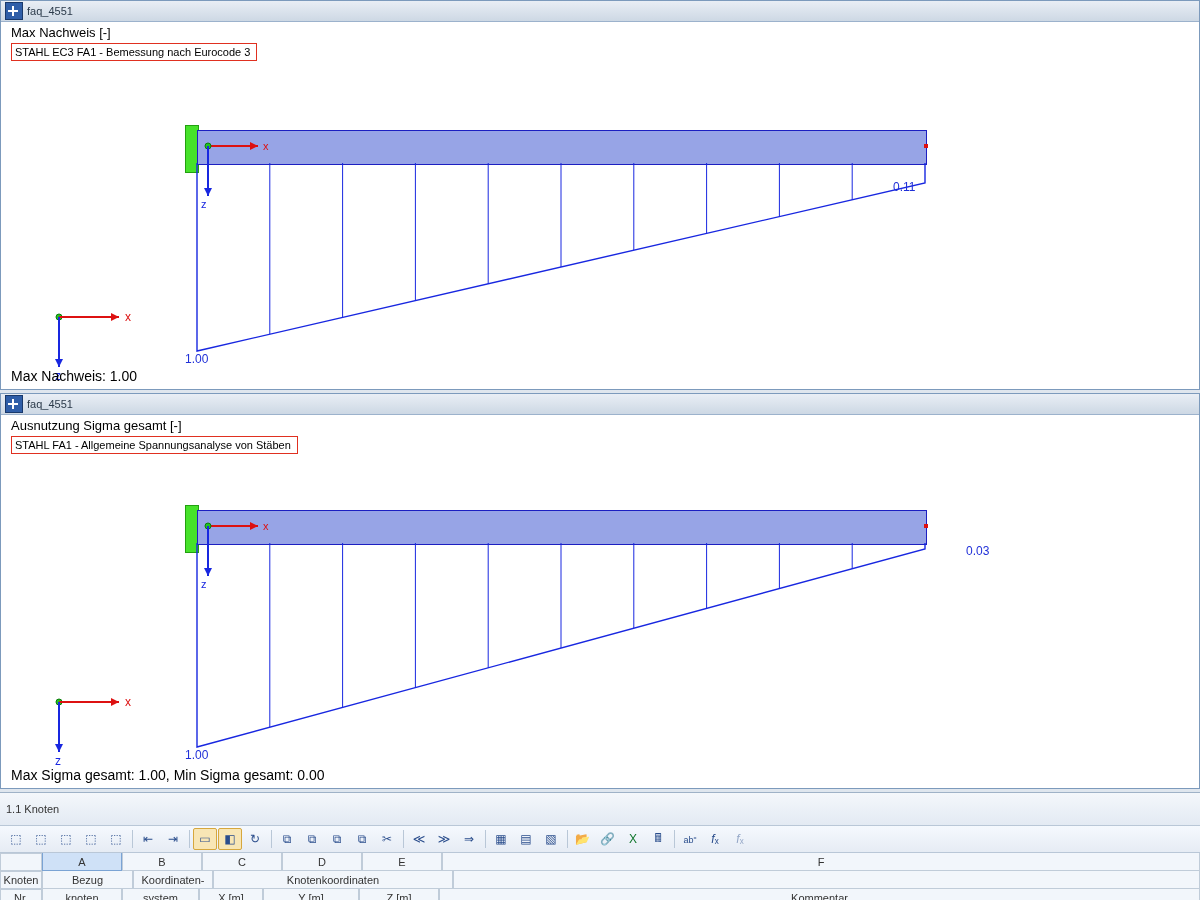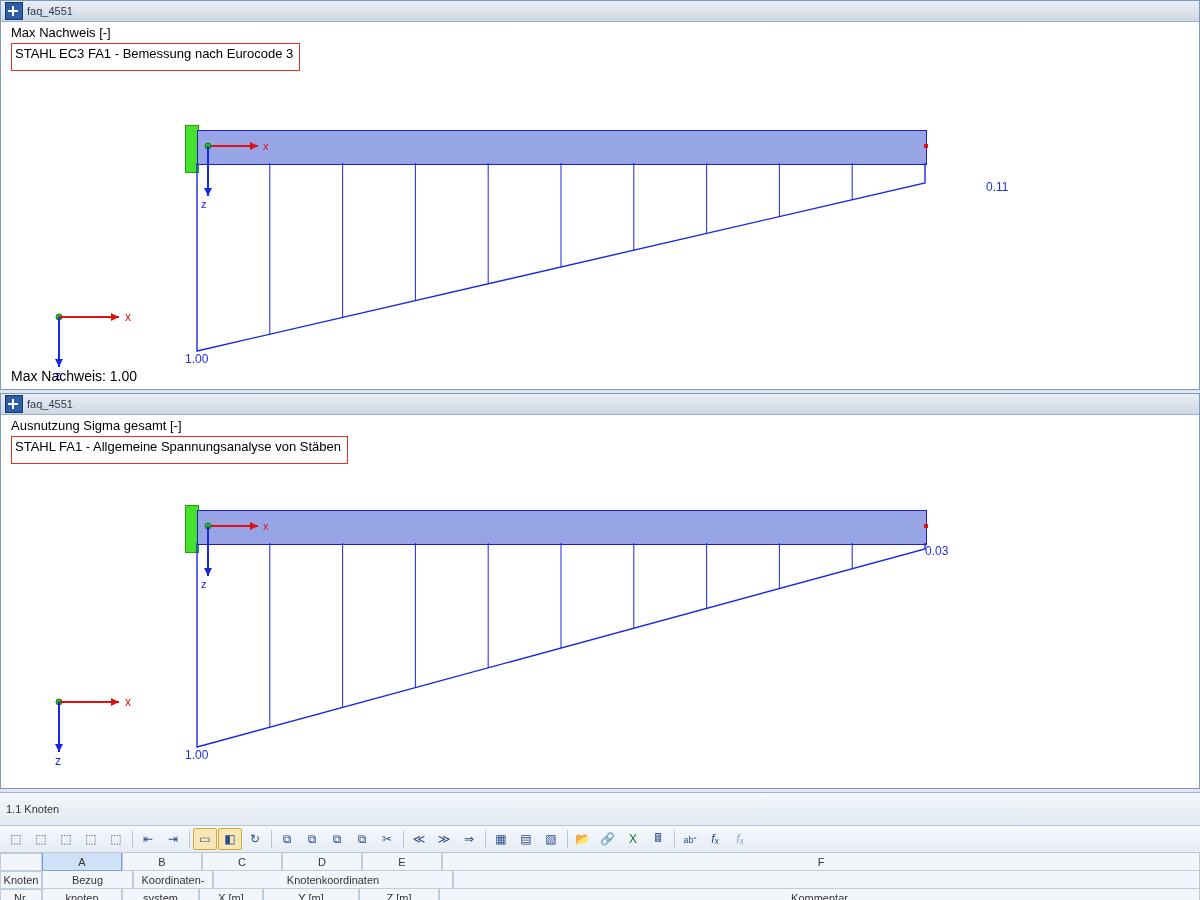--- a/index.html
+++ b/index.html
@@ -3,21 +3,21 @@
 <meta charset="utf-8">
 <style>
   html,body{margin:0;padding:0;font-family:Verdana,Tahoma,sans-serif;font-size:11px;background:#dfe6ee;color:#000;width:1200px;height:900px;overflow:hidden}
   .pane{border:1px solid #7c9abc;background:#fff;margin:0 0 3px 0}
   .titlebar{height:20px;background:linear-gradient(#e9eef5,#cdd8e4);border-bottom:1px solid #9cb2cc;display:flex;align-items:center;padding:0 4px;font-size:11px;color:#2b3a4a}
   .tb-icon{width:16px;height:16px;margin-right:4px;background:#2f5ea8;border:1px solid #19396b;position:relative}
   .tb-icon:before{content:"";position:absolute;left:2px;top:7px;width:10px;height:2px;background:#fff}
   .tb-icon:after{content:"";position:absolute;left:6px;top:3px;width:2px;height:10px;background:#fff}
   .canvas{position:relative;height:365px;background:#fff}
   .hdr-line1{position:absolute;left:10px;top:3px;font-size:13px}
-  .hdr-line2{position:absolute;left:10px;top:21px;font-size:13px;border:1.5px solid #e03020;padding:2px 6px 9px 3px}
+  .hdr-line2{position:absolute;left:10px;top:21px;font-size:11px;border:1.5px solid #e03020;padding:2px 6px 2px 3px}
   .beam{position:absolute;background:#97a4e6;border:1px solid #1c1fc1}
   .support{position:absolute;background:#46e22a;border:1px solid #23a010}
   .val-label{position:absolute;font-size:12px;color:#2030d8}
   .foot-line{position:absolute;left:10px;font-size:14px}
   .axis-legend{position:absolute}
   
   .grid-panel{background:#e9eff7;border-top:1px solid #9fb2c7;font-size:11px;color:#333}
   .gp-title{padding:10px 6px;background:linear-gradient(#f4f7fb,#e3eaf3);border-bottom:1px solid #b9c7d7}
   .toolbar{display:flex;align-items:center;gap:0;padding:2px 4px;background:linear-gradient(#f5f9fe,#e6ecf4);border-bottom:1px solid #b9c7d7}
   .tbtn{width:22px;height:20px;border:1px solid transparent;border-radius:2px;display:flex;align-items:center;justify-content:center;margin-right:1px;color:#2a4d8c;font-size:12px}
@@ -69,21 +69,21 @@
         <text x="262" y="128" fill="#d11" font-size="11">x</text>
         <circle cx="207" cy="124" r="3" fill="#23c223" stroke="#0b7d0b"></circle>
         <line x1="207" y1="124" x2="207" y2="174" stroke="#1827e0" stroke-width="2"></line>
         <polygon points="207,174 203,166 211,166" fill="#1827e0"></polygon>
         <text x="200" y="186" fill="#1827e0" font-size="11">z</text>
       </g>
 
       <rect x="923" y="122" width="4" height="4" fill="#d11"></rect>
     </svg>
 
-    <div class="val-label" style="left:985px;top:158px">0.11</div>
+    <div class="val-label" style="left:892px;top:158px">0.11</div>
     <div class="val-label" style="left:184px;top:330px">1.00</div>
 
     <svg class="axis-legend" width="120" height="90" style="left:28px;top:270px">
       <circle cx="30" cy="25" r="3" fill="#23c223" stroke="#0b7d0b"></circle>
       <line x1="30" y1="25" x2="90" y2="25" stroke="#d11" stroke-width="2"></line>
       <polygon points="90,25 82,21 82,29" fill="#d11"></polygon>
       <text x="96" y="29" fill="#d11" font-size="12">x</text>
       <line x1="30" y1="25" x2="30" y2="75" stroke="#1827e0" stroke-width="2"></line>
       <polygon points="30,75 26,67 34,67" fill="#1827e0"></polygon>
       <text x="26" y="88" fill="#1827e0" font-size="12">z</text>
@@ -123,33 +123,34 @@
         <polygon points="257,111 249,107 249,115" fill="#d11"></polygon>
         <text x="262" y="115" fill="#d11" font-size="11">x</text>
         <circle cx="207" cy="111" r="3" fill="#23c223" stroke="#0b7d0b"></circle>
         <line x1="207" y1="111" x2="207" y2="161" stroke="#1827e0" stroke-width="2"></line>
         <polygon points="207,161 203,153 211,153" fill="#1827e0"></polygon>
         <text x="200" y="173" fill="#1827e0" font-size="11">z</text>
       </g>
       <rect x="923" y="109" width="4" height="4" fill="#d11"></rect>
     </svg>
 
-    <div class="val-label" style="left:924px;top:129px">0.03</div>
+    <div class="val-label" style="left:965px;top:129px">0.03</div>
     <div class="val-label" style="left:184px;top:333px">1.00</div>
 
     <svg class="axis-legend" width="120" height="90" style="left:28px;top:262px">
       <circle cx="30" cy="25" r="3" fill="#23c223" stroke="#0b7d0b"></circle>
       <line x1="30" y1="25" x2="90" y2="25" stroke="#d11" stroke-width="2"></line>
       <polygon points="90,25 82,21 82,29" fill="#d11"></polygon>
       <text x="96" y="29" fill="#d11" font-size="12">x</text>
       <line x1="30" y1="25" x2="30" y2="75" stroke="#1827e0" stroke-width="2"></line>
       <polygon points="30,75 26,67 34,67" fill="#1827e0"></polygon>
       <text x="26" y="88" fill="#1827e0" font-size="12">z</text>
     </svg>
 
+    <div class="foot-line" style="top:352px">Max Sigma gesamt: 1.00, Min Sigma gesamt: 0.00</div>
   </div>
 </div>
 
 <div class="grid-panel" style="height:112px">
   <div class="gp-title">1.1 Knoten</div>
 
   <div class="toolbar">
     <span class="tbtn">⬚</span>
     <span class="tbtn">⬚</span>
     <span class="tbtn">⬚</span>

